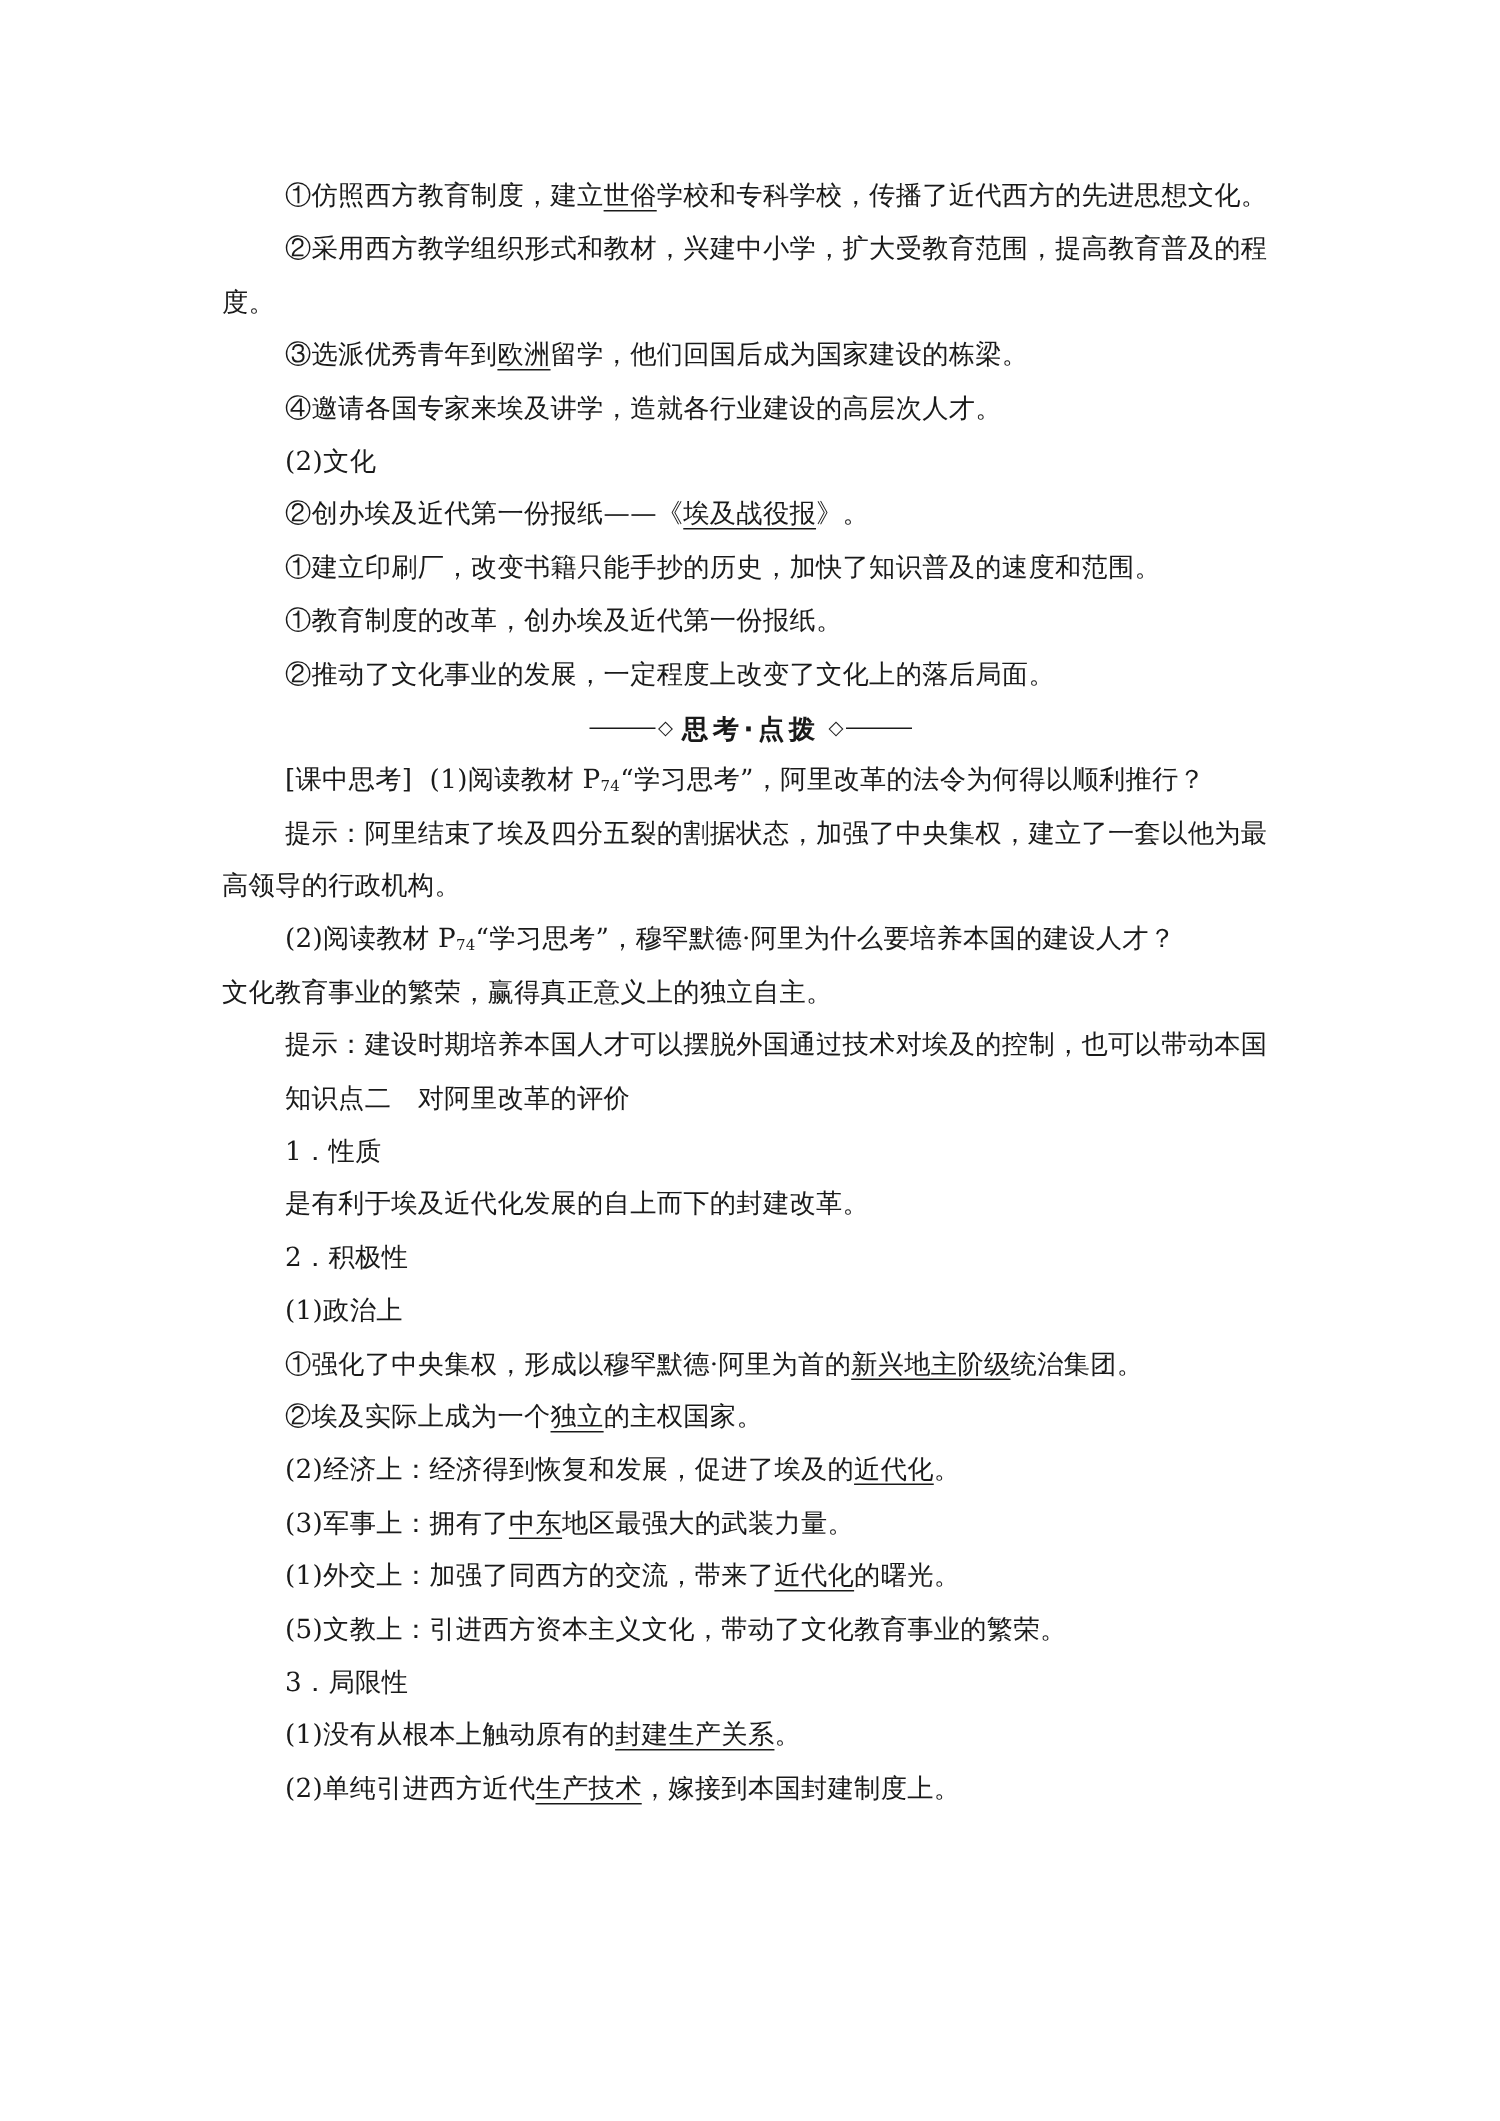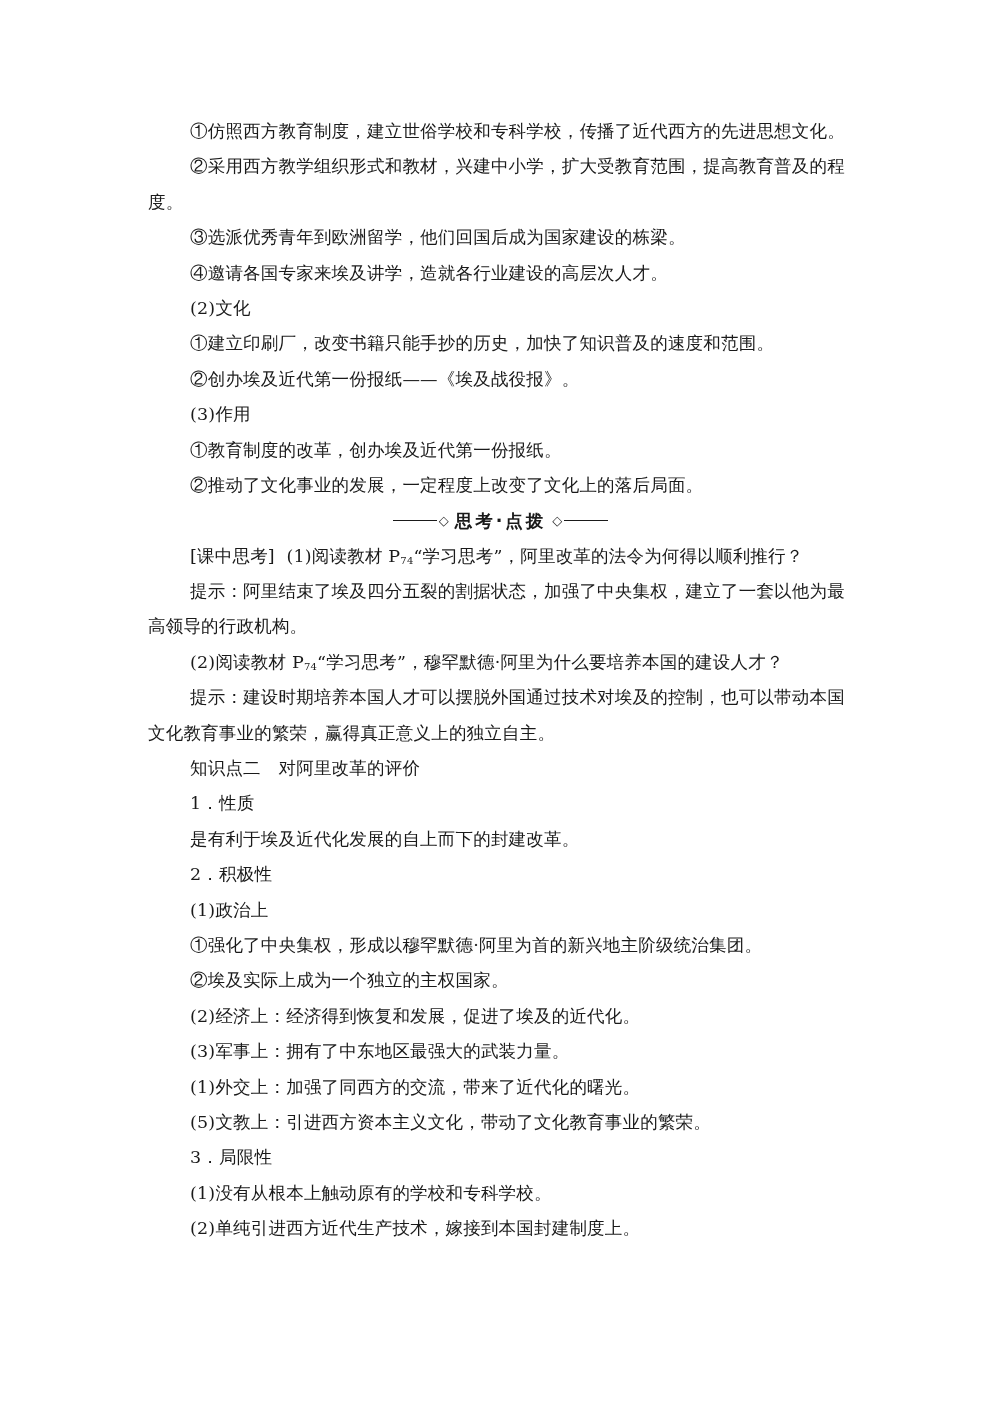--- a/index.html
+++ b/index.html
@@ -18,21 +18,21 @@
       width: 705px;
     }
     .line {
       font-size: 17.5px;
       line-height: 35.4px;
       height: 35.4px;
       white-space: nowrap;
       letter-spacing: 0.2px;
     }
     .indent { padding-left: 42px; }
-    .u { text-underline-offset: 4px; text-decoration-thickness: 1px; }
+    .u { text-decoration: underline; text-underline-offset: 4px; text-decoration-thickness: 1px; }
     .divider {
       display: flex;
       align-items: center;
       justify-content: center;
       height: 35.4px;
       font-size: 17.5px;
     }
     .divider .rule {
       display: inline-block;
       width: 44px;
@@ -64,27 +64,26 @@
   </div>
   <div class="line indent">
     <span>③</span><span>选派优秀青年到</span><span class="u">欧洲</span><span>留学，他们回国后成为国家建设的栋梁。</span>
   </div>
   <div class="line indent">
     <span>④</span><span>邀请各国专家来埃及讲学，造就各行业建设的高层次人才。</span>
   </div>
 
   <div class="line indent">(2)文化</div>
   <div class="line indent">
+    <span>②</span><span>创办埃及近代第一份报纸——《</span><span class="u">埃及战役报</span><span>》。</span>
+  </div>
+  <div class="line indent">
     <span>①</span><span>建立印刷厂，改变书籍只能手抄的历史，加快了知识普及的速度和范围。</span>
   </div>
-  <div class="line indent">
-    <span>②</span><span>创办埃及近代第一份报纸——《</span><span class="u">埃及战役报</span><span>》。</span>
-  </div>
 
-  <div class="line indent">(3)作用</div>
   <div class="line indent">
     <span>①</span><span>教育制度的改革，创办埃及近代第一份报纸。</span>
   </div>
   <div class="line indent">
     <span>②</span><span>推动了文化事业的发展，一定程度上改变了文化上的落后局面。</span>
   </div>
 
   <div class="divider">
     <span class="rule"></span>
     <span class="diamond">◇</span>
@@ -94,22 +93,22 @@
   </div>
 
   <div class="line indent">
     <span>[课中思考]</span>&nbsp;&nbsp;<span>(1)阅读教材 P</span><sub class="p">74</sub><span>“学习思考”，阿里改革的法令为何得以顺利推行？</span>
   </div>
   <div class="line indent">提示：阿里结束了埃及四分五裂的割据状态，加强了中央集权，建立了一套以他为最</div>
   <div class="line">高领导的行政机构。</div>
   <div class="line indent">
     <span>(2)阅读教材 P</span><sub class="p">74</sub><span>“学习思考”，穆罕默德·阿里为什么要培养本国的建设人才？</span>
   </div>
+  <div class="line">文化教育事业的繁荣，赢得真正意义上的独立自主。</div>
   <div class="line indent">提示：建设时期培养本国人才可以摆脱外国通过技术对埃及的控制，也可以带动本国</div>
-  <div class="line">文化教育事业的繁荣，赢得真正意义上的独立自主。</div>
 
   <div class="line indent">知识点二　对阿里改革的评价</div>
   <div class="line indent">1．性质</div>
   <div class="line indent">是有利于埃及近代化发展的自上而下的封建改革。</div>
   <div class="line indent">2．积极性</div>
   <div class="line indent">(1)政治上</div>
   <div class="line indent">
     <span>①</span><span>强化了中央集权，形成以穆罕默德·阿里为首的</span><span class="u">新兴地主阶级</span><span>统治集团。</span>
   </div>
   <div class="line indent">
@@ -120,19 +119,19 @@
   </div>
   <div class="line indent">
     <span>(3)军事上：拥有了</span><span class="u">中东</span><span>地区最强大的武装力量。</span>
   </div>
   <div class="line indent">
     <span>(1)外交上：加强了同西方的交流，带来了</span><span class="u">近代化</span><span>的曙光。</span>
   </div>
   <div class="line indent">(5)文教上：引进西方资本主义文化，带动了文化教育事业的繁荣。</div>
   <div class="line indent">3．局限性</div>
   <div class="line indent">
-    <span>(1)没有从根本上触动原有的</span><span class="u">学校和专科学校</span><span>。</span>
+    <span>(1)没有从根本上触动原有的</span><span class="u">封建生产关系</span><span>。</span>
   </div>
   <div class="line indent">
     <span>(2)单纯引进西方近代</span><span class="u">生产技术</span><span>，嫁接到本国封建制度上。</span>
   </div>
 
 </div>
 
 </body></html>

